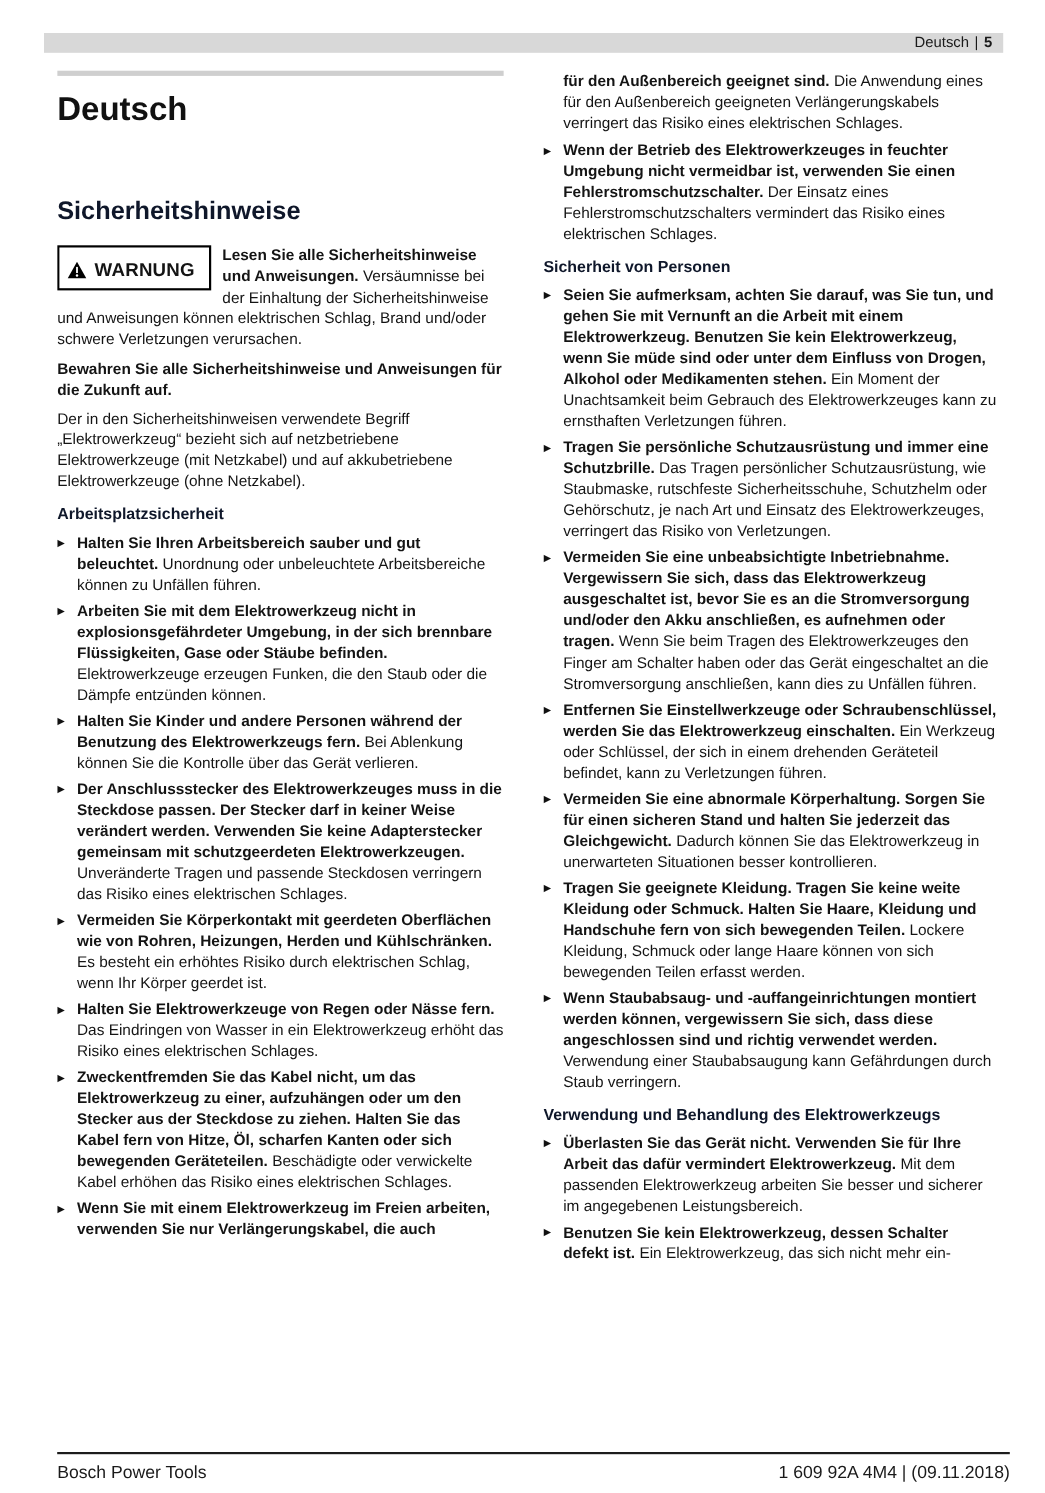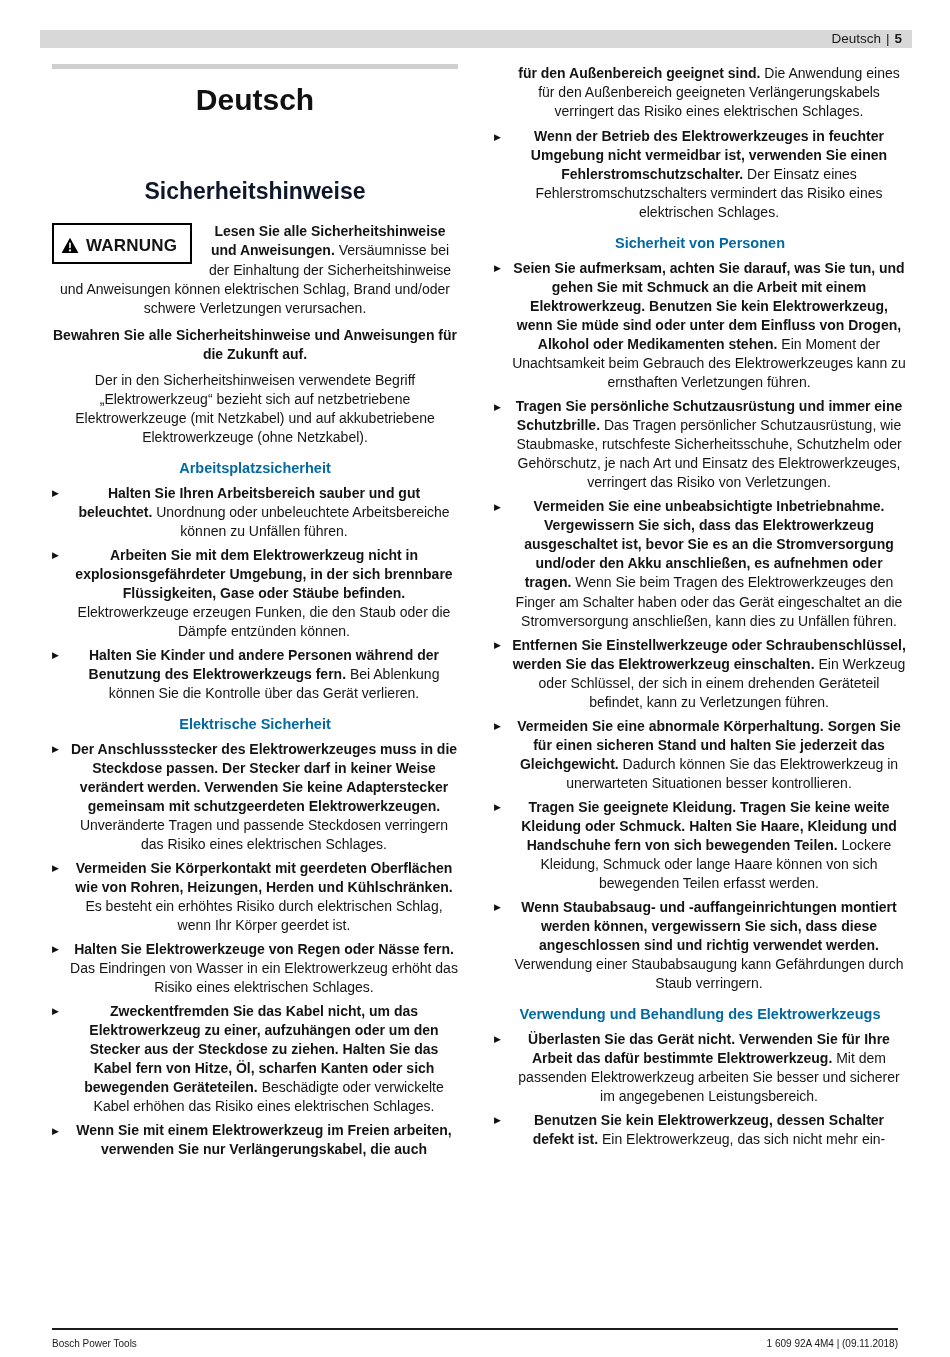--- a/index.html
+++ b/index.html
@@ -23,30 +23,30 @@
     display: flex; align-items: center; gap: 5px;
     font-size: 13.5px; color: #1a1a1a;
   }
   .header-text .pagenum { font-weight: bold; }
 
   
   .columns {
     position: absolute; top: 64px; left: 52px; width: 854px; height: 1256px;
     display: flex; gap: 36px; overflow: hidden;
   }
-  .col { flex: 0 0 auto; overflow: hidden; text-align: center; }
+  .col { flex: 0 0 auto; overflow: hidden; }
   .col-left  { width: 406px; }
   .col-right { width: 412px; }
 
   .title-rule { height: 5px; background: #cfcfcf; }
 
   h1.doc-title { font-size: 30px; line-height: 1.1; font-weight: bold; margin: 14px 0 62px 0; color: #111; }
   h2.section   { font-size: 23px; line-height: 1.15; font-weight: bold; margin: 0 0 18px 0; color: #0f172a; }
   h3.subsection{ font-size: 17.5px; line-height: 1.22; font-weight: bold; margin: 0 0 13px 0; color: #111; }
-  h4.group-h   { font-size: 14.5px; font-weight: bold; margin: 12px 0 5px 0; color: #0369a1; }
+  h4.group-h   { font-size: 14.5px; font-weight: bold; margin: 12px 0 5px 0; color: #0f172a; }
 
   p { margin: 0 0 7px 0; }
   .bold { font-weight: bold; }
 
   
   .warn-para { margin: 0 0 8px 0; }
   .warn-box {
     float: left;
     display: inline-flex; align-items: center; gap: 7px;
     border: 2px solid #000;
@@ -58,25 +58,25 @@
 
   
   ul.safety-list { list-style: none; margin: 0 0 3px 0; padding: 0; }
   ul.safety-list li { position: relative; padding-left: 18px; margin: 0 0 5px 0; }
   .marker { position: absolute; left: 0; top: 3.5px; font-size: 9px; color: #111; }
 
   .continuation { padding-left: 18px; margin-bottom: 6px; }
 
   
   .footer {
-    position: absolute; left: 52px; right: 52px; bottom: 6px;
+    position: absolute; left: 52px; right: 32px; bottom: 6px;
     border-top: 2px solid #1c1c1c;
     padding-top: 7px;
     display: flex; justify-content: space-between;
-    font-size: 10px; color: #1a1a1a;
+    font-size: 16px; color: #1a1a1a;
   }
 </style>
 </head>
 <body>
 
 <div class="page">
 
   <div class="header-bar"></div>
   <div class="header-text">
     <span>Deutsch</span>
@@ -121,21 +121,20 @@
     <span>Elektrowerkzeuge erzeugen Funken, die den Staub oder die Dämpfe entzünden können.</span>
   </li>
 
   <li>
     <span class="marker">▶</span>
     <span class="bold">Halten Sie Kinder und andere Personen während der Benutzung des Elektrowerkzeugs fern.</span>
     <span>Bei Ablenkung können Sie die Kontrolle über das Gerät verlieren.</span>
   </li>
 </ul>
 
-      <h4 class="group-h">Elektrische Sicherheit</h4>
       <ul class="safety-list">
   <li>
     <span class="marker">▶</span>
     <span class="bold">Der Anschlussstecker des Elektrowerkzeuges muss in die Steckdose passen. Der Stecker darf in keiner Weise verändert werden. Verwenden Sie keine Adapterstecker gemeinsam mit schutzgeerdeten Elektrowerkzeugen.</span>
     <span>Unveränderte Tragen und passende Steckdosen verringern das Risiko eines elektrischen Schlages.</span>
   </li>
 
   <li>
     <span class="marker">▶</span>
     <span class="bold">Vermeiden Sie Körperkontakt mit geerdeten Oberflächen wie von Rohren, Heizungen, Herden und Kühlschränken.</span>
@@ -173,21 +172,21 @@
     <span class="marker">▶</span>
     <span class="bold">Wenn der Betrieb des Elektrowerkzeuges in feuchter Umgebung nicht vermeidbar ist, verwenden Sie einen Fehlerstromschutzschalter.</span>
     <span>Der Einsatz eines Fehlerstromschutzschalters vermindert das Risiko eines elektrischen Schlages.</span>
   </li>
 </ul>
 
       <h4 class="group-h">Sicherheit von Personen</h4>
       <ul class="safety-list">
   <li>
     <span class="marker">▶</span>
-    <span class="bold">Seien Sie aufmerksam, achten Sie darauf, was Sie tun, und gehen Sie mit Schmuck an die Arbeit mit einem Elektrowerkzeug. Benutzen Sie kein Elektrowerkzeug, wenn Sie müde sind oder unter dem Einfluss von Drogen, Alkohol oder Medikamenten stehen.</span>
+    <span class="bold">Seien Sie aufmerksam, achten Sie darauf, was Sie tun, und gehen Sie mit Vernunft an die Arbeit mit einem Elektrowerkzeug. Benutzen Sie kein Elektrowerkzeug, wenn Sie müde sind oder unter dem Einfluss von Drogen, Alkohol oder Medikamenten stehen.</span>
     <span>Ein Moment der Unachtsamkeit beim Gebrauch des Elektrowerkzeuges kann zu ernsthaften Verletzungen führen.</span>
   </li>
 
   <li>
     <span class="marker">▶</span>
     <span class="bold">Tragen Sie persönliche Schutzausrüstung und immer eine Schutzbrille.</span>
     <span>Das Tragen persönlicher Schutzausrüstung, wie Staubmaske, rutschfeste Sicherheitsschuhe, Schutzhelm oder Gehörschutz, je nach Art und Einsatz des Elektrowerkzeuges, verringert das Risiko von Verletzungen.</span>
   </li>
 
   <li>
@@ -218,21 +217,21 @@
     <span class="marker">▶</span>
     <span class="bold">Wenn Staubabsaug- und -auffangeinrichtungen montiert werden können, vergewissern Sie sich, dass diese angeschlossen sind und richtig verwendet werden.</span>
     <span>Verwendung einer Staubabsaugung kann Gefährdungen durch Staub verringern.</span>
   </li>
 </ul>
 
       <h4 class="group-h">Verwendung und Behandlung des Elektrowerkzeugs</h4>
       <ul class="safety-list">
   <li>
     <span class="marker">▶</span>
-    <span class="bold">Überlasten Sie das Gerät nicht. Verwenden Sie für Ihre Arbeit das dafür bestimmte Elektrowerkzeug.</span>
+    <span class="bold">Überlasten Sie das Gerät nicht. Verwenden Sie für Ihre Arbeit das dafür vermindert Elektrowerkzeug.</span>
     <span>Mit dem passenden Elektrowerkzeug arbeiten Sie besser und sicherer im angegebenen Leistungsbereich.</span>
   </li>
 
   <li>
     <span class="marker">▶</span>
     <span class="bold">Benutzen Sie kein Elektrowerkzeug, dessen Schalter defekt ist.</span>
     <span>Ein Elektrowerkzeug, das sich nicht mehr ein-</span>
   </li>
 </ul>
     </section>

